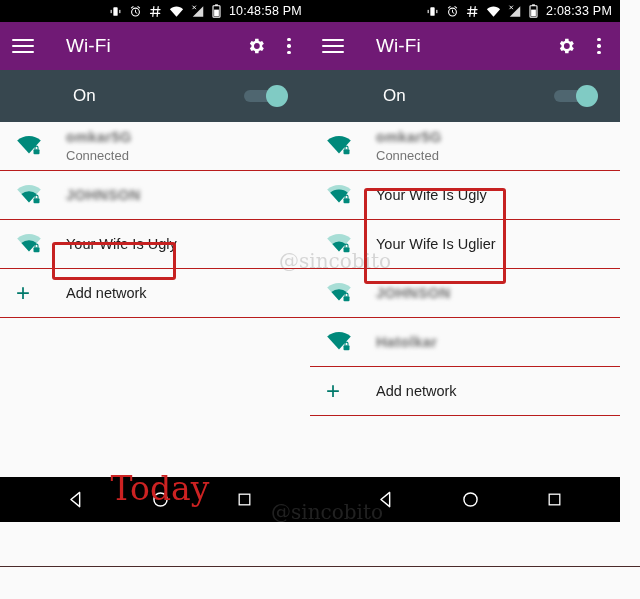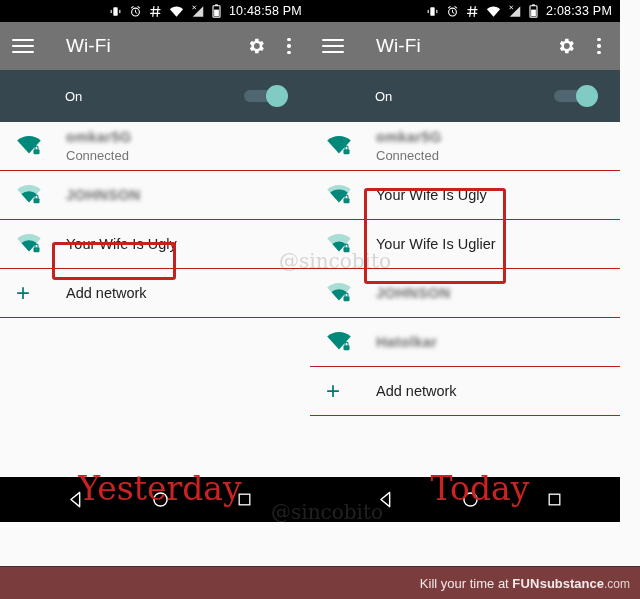--- a/index.html
+++ b/index.html
@@ -61,21 +61,21 @@
     color: #ffffff;
     font-size: 12.5px;
     margin-left: 8px;
     letter-spacing: 0.2px;
     white-space: nowrap;
   }
 
   
   .toolbar {
     height: 48px;
-    background: #737373;
+    background: #701a75;
     display: flex;
     align-items: center;
     padding: 0 12px;
     box-sizing: border-box;
     justify-content: flex-end;
   }
   .tb-menu {
     width: 26px;
     height: 26px;
     display: flex;
@@ -122,21 +122,22 @@
     height: 52px;
     background: #37474f;
     display: flex;
     align-items: center;
     padding: 0 22px 0 65px;
     box-sizing: border-box;
     justify-content: space-between;
   }
   .onbar-label {
     color: #ffffff;
-    font-size: 13px;
+    font-size: 17px;
+    margin-left: 8px;
   }
   .switch {
     position: relative;
     width: 44px;
     height: 22px;
     cursor: pointer;
   }
   .switch .track {
     position: absolute;
     left: 0; top: 5px;
@@ -614,27 +615,21 @@
         <div class="nav-btn">
           <svg width="17" height="17" viewBox="0 0 24 24">
               <rect x="4.5" y="4.5" width="15" height="15" fill="none" stroke="#fff" stroke-width="1.8"></rect>
             </svg>
         </div>
       </div>
     </div>
   </div>
 
   <div class="captions">
-    <div class="caption">Yesterday</div>
     <div class="caption today">Today</div>
   </div>
 
   <div class="wm wm1">@sincobito</div>
   <div class="wm wm2">@sincobito</div>
 
   <div class="footer-sep"></div>
-  <div class="footer">
-    <div class="footer-text">
-      <span>Kill your time at </span><span class="brand-a">FUN</span><span class="brand-b">substance</span><span class="brand-c">.com</span>
-    </div>
-  </div>
 
 </div>
 
 </body></html>

